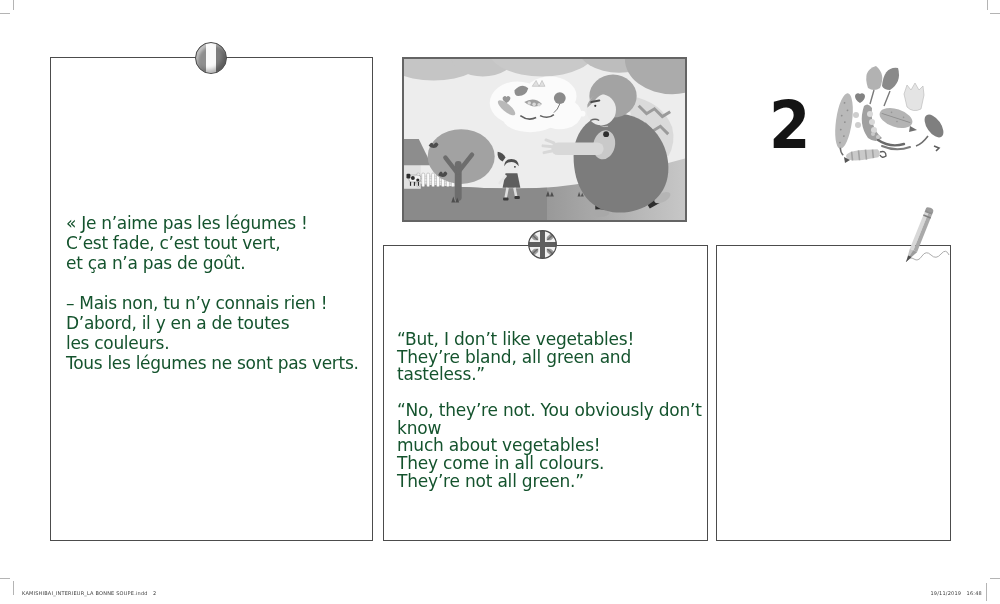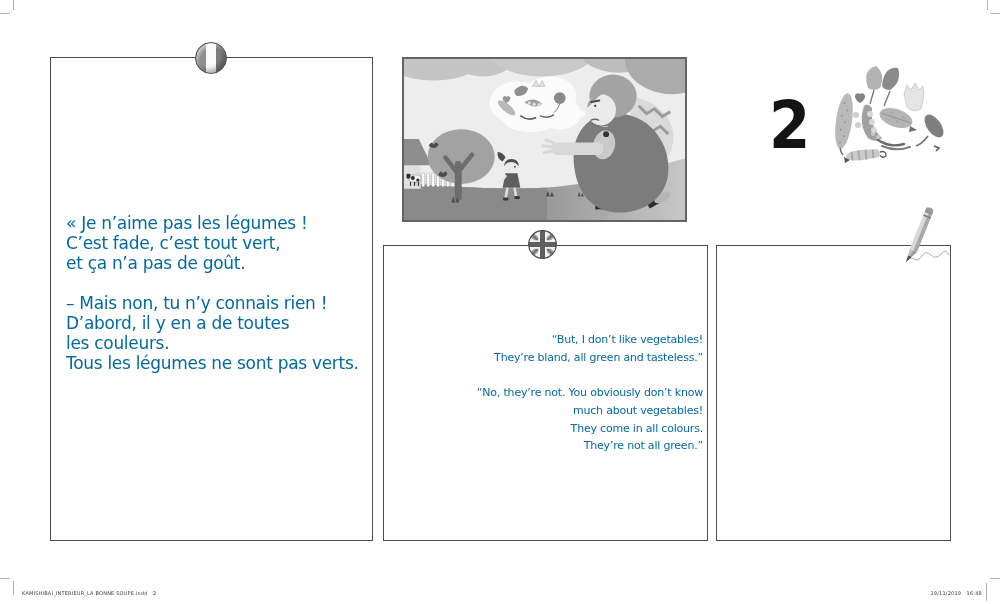--- a/index.html
+++ b/index.html
@@ -5,23 +5,23 @@
   html,body{margin:0;padding:0;background:#fff;}
   .page{position:relative;width:1000px;height:604px;background:#ffffff;overflow:hidden;
         font-family:"DejaVu Sans",sans-serif;}
   .crop{position:absolute;background:#b4b4b4;}
   .crop.v{width:1px;}
   .crop.h{height:1px;}
   .panel{position:absolute;border:1px solid #4c4c4c;background:#ffffff;box-sizing:border-box;}
   #panel-fr{left:50px;top:57px;width:323px;height:484px;}
   #panel-en{left:383px;top:245px;width:325px;height:296px;}
   #panel-act{left:716px;top:245px;width:235px;height:296px;}
-  .story-text{position:absolute;white-space:pre-line;color:#0369a1;}
+  .story-text{position:absolute;white-space:pre-line;color:#14532d;}
   #text-fr{left:66px;top:213px;width:302px;font-size:17px;line-height:20px;letter-spacing:-0.3px;}
-  #text-en{left:397px;top:331px;width:306px;font-size:11px;line-height:17.7px;letter-spacing:-0.2px;text-align:right;}
+  #text-en{left:397px;top:331px;width:306px;font-size:17px;line-height:17.7px;letter-spacing:-0.2px;}
   #flag-fr{position:absolute;left:195px;top:42px;width:30px;height:30px;border-radius:50%;
            border:1px solid #4a4a4a;
            background:linear-gradient(90deg,#8e8e8e 0 34%,#f9f9f9 34% 66%,#7d7d7d 66% 100%);
            box-shadow:inset -3px -3px 4px rgba(0,0,0,.28), inset 2px 3px 3px rgba(255,255,255,.45);}
   #flag-en{position:absolute;left:528px;top:230px;width:29px;height:29px;}
   #illustration{position:absolute;left:402px;top:57px;width:281px;height:161px;
                 border:2px solid #646464;background:#ededed;}
   #page-num{position:absolute;left:769px;top:96px;font-size:66px;line-height:60px;
             font-weight:bold;color:#141414;transform:scaleX(.9);transform-origin:left top;}
   #veg-cluster{position:absolute;left:832px;top:58px;width:122px;height:118px;}

